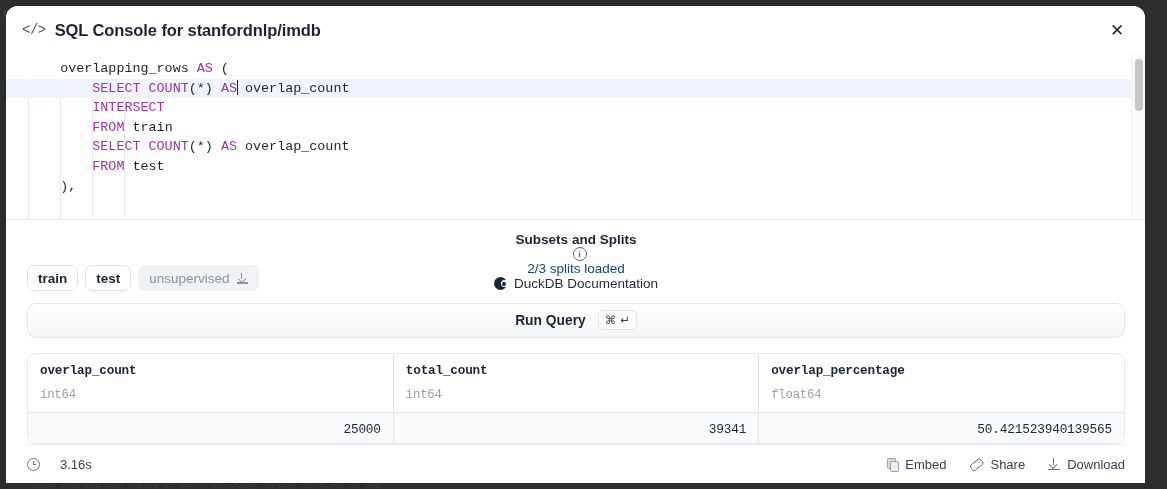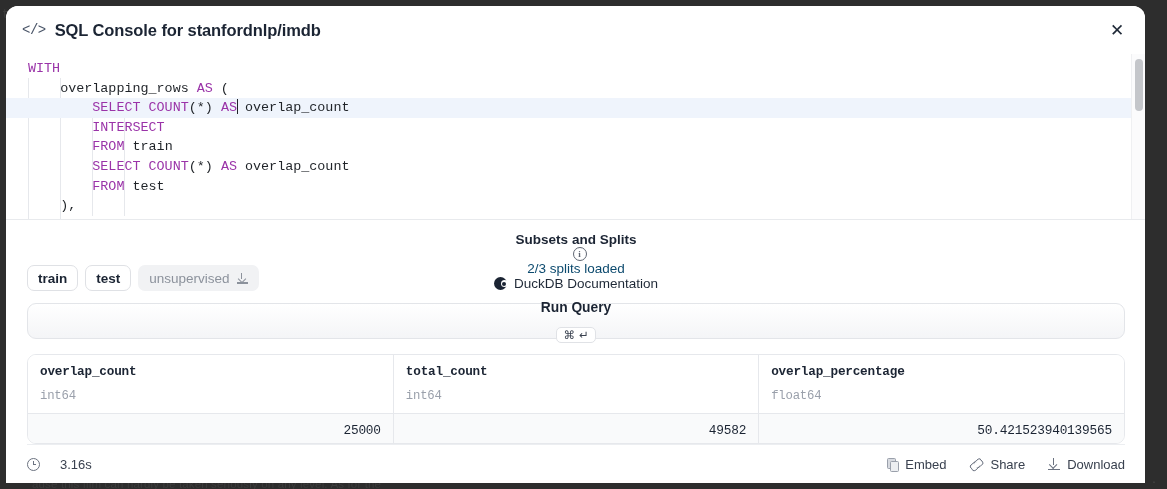--- a/index.html
+++ b/index.html
@@ -310,21 +310,20 @@
     height: 36px;
     border: 1px solid #e3e5e9;
     border-radius: 9px;
     background: linear-gradient(180deg, #ffffff 0%, #f4f5f7 100%);
     display: flex;
     align-items: center;
     justify-content: center;
     gap: 12px;
     cursor: pointer;
     font-family: "Liberation Sans", sans-serif;
-    flex-direction: column;
   }
   #run-query-label {
     font-size: 13.8px;
     font-weight: bold;
     color: #1b2433;
   }
   #run-query-shortcut {
     display: inline-flex;
     align-items: center;
     gap: 4px;
@@ -516,21 +515,20 @@
   </div>
 
   <div id="editor-wrap">
     <div class="indent-guides">
       <div class="guide" style="left:22px;  height:142px;"></div>
       <div class="guide" style="left:54px;  height:142px;"></div>
       <div class="guide" style="left:86px;  height:118px; top:44px;"></div>
       <div class="guide" style="left:118px; height:118px; top:44px;"></div>
     </div>
     <div id="editor-lines">
-        <div class="code-line"><span class="kw">WITH</span></div>
         <div class="code-line"><span class="op">    overlapping_rows </span><span class="kw">AS</span><span class="op"> (</span></div>
         <div class="code-line active"><span class="op">        </span><span class="kw">SELECT COUNT</span><span class="op">(*) </span><span class="kw">AS</span><span class="cursor"></span><span class="op"> overlap_count</span></div>
         <div class="code-line"><span class="op">        </span><span class="kw">INTERSECT</span></div>
         <div class="code-line"><span class="op">        </span><span class="kw">FROM</span><span class="op"> train</span></div>
         <div class="code-line"><span class="op">        </span><span class="kw">SELECT COUNT</span><span class="op">(*) </span><span class="kw">AS</span><span class="op"> overlap_count</span></div>
         <div class="code-line"><span class="op">        </span><span class="kw">FROM</span><span class="op"> test</span></div>
         <div class="code-line"><span class="op">    ),</span></div>
       </div>
     <div id="editor-scrollbar-track">
       <div id="editor-scrollbar-thumb"></div>
@@ -587,21 +585,21 @@
             </th>
             <th>
               <span class="col-name">overlap_percentage</span>
               <span class="col-type">float64</span>
             </th>
           </tr>
       </thead>
       <tbody id="results-body">
           <tr>
             <td>25000</td>
-            <td>49582</td>
+            <td>39341</td>
             <td>50.421523940139565</td>
           </tr>
         </tbody>
     </table>
   </div>
 
   <div id="results-footer">
     <span id="timing">
       <span class="clock-icon"></span>
       <span>3.16s</span>

